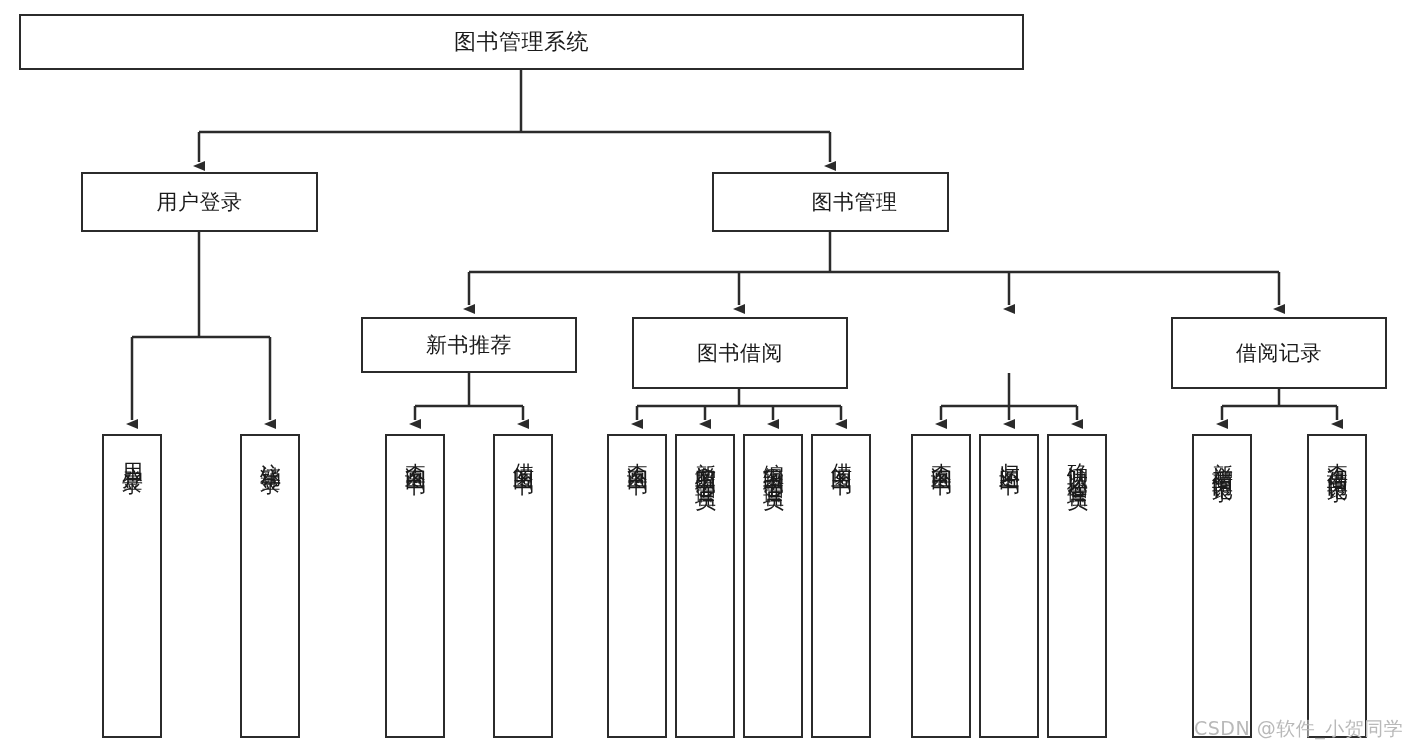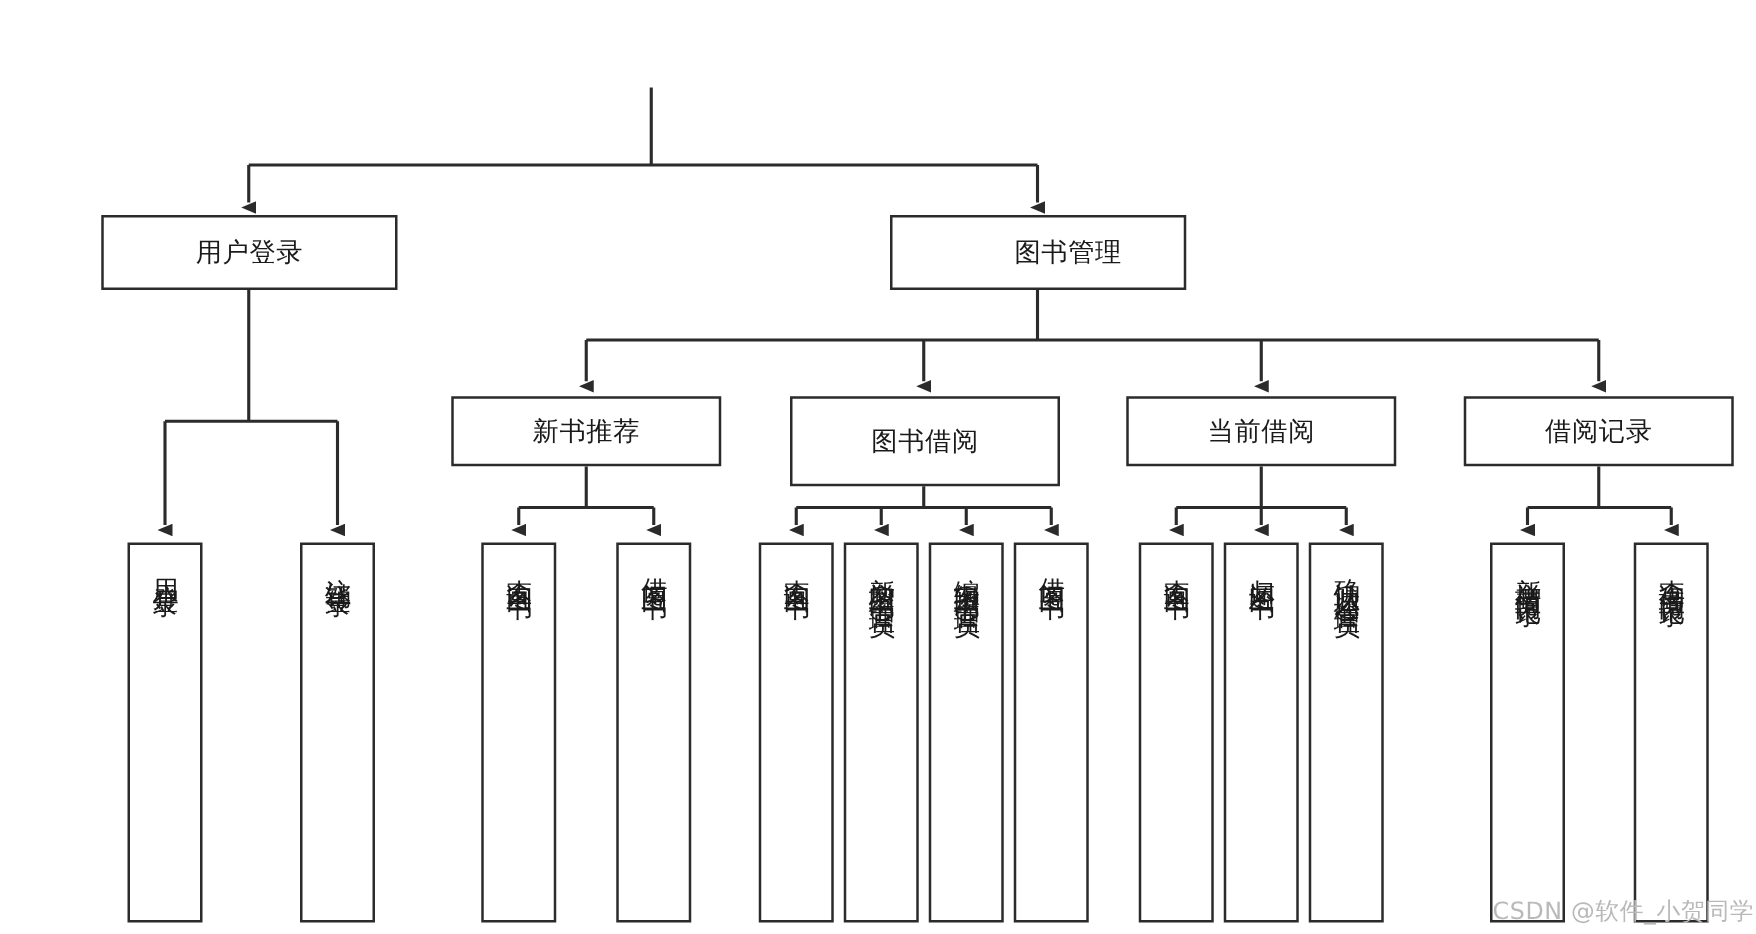--- a/index.html
+++ b/index.html
@@ -116,42 +116,42 @@
       <path d="M1009,406 L1009,420" marker-end="url(#arrow)"></path>
       <path d="M1077,406 L1077,420" marker-end="url(#arrow)"></path>
 
       <path d="M1279,373 L1279,406"></path>
       <path d="M1222,406 L1337,406"></path>
       <path d="M1222,406 L1222,420" marker-end="url(#arrow)"></path>
       <path d="M1337,406 L1337,420" marker-end="url(#arrow)"></path>
     </g>
   </svg>
 
+  <div class="node root horizontal" style="left:19px; top:14px; width:1005px; height:56px;">
+    <span class="node-label">图书管理系统</span>
+  </div>
 
   <div class="node horizontal" style="left:81px; top:172px; width:237px; height:60px;">
     <span class="node-label">用户登录</span>
   </div>
 
   <div class="node horizontal" style="left:712px; top:172px; width:237px; height:60px;padding-left:48px;">
     <span class="node-label">图书管理</span>
   </div>
 
   <div class="node horizontal" style="left:361px; top:317px; width:216px; height:56px;justify-content:center;">
     <span class="node-label">新书推荐</span>
   </div>
 
   <div class="node horizontal" style="left:632px; top:317px; width:216px; height:72px;">
     <span class="node-label">图书借阅</span>
   </div>
 
-  <div class="node horizontal" style="left:901px; top:317px; width:216px; height:56px;">
-    <span class="node-label">当前借阅</span>
-  </div>
-
-  <div class="node horizontal" style="left:1171px; top:317px; width:216px; height:56px;">
+
+  <div class="node horizontal" style="left:1171px; top:317px; width:216px; height:72px;">
     <span class="node-label">借阅记录</span>
   </div>
 
   <div class="node vertical" style="left:102px; top:434px; width:60px; height:304px;">
     <span class="node-label">用户登录</span>
   </div>
 
   <div class="node vertical" style="left:240px; top:434px; width:60px; height:304px;">
     <span class="node-label">注销登录</span>
   </div>

